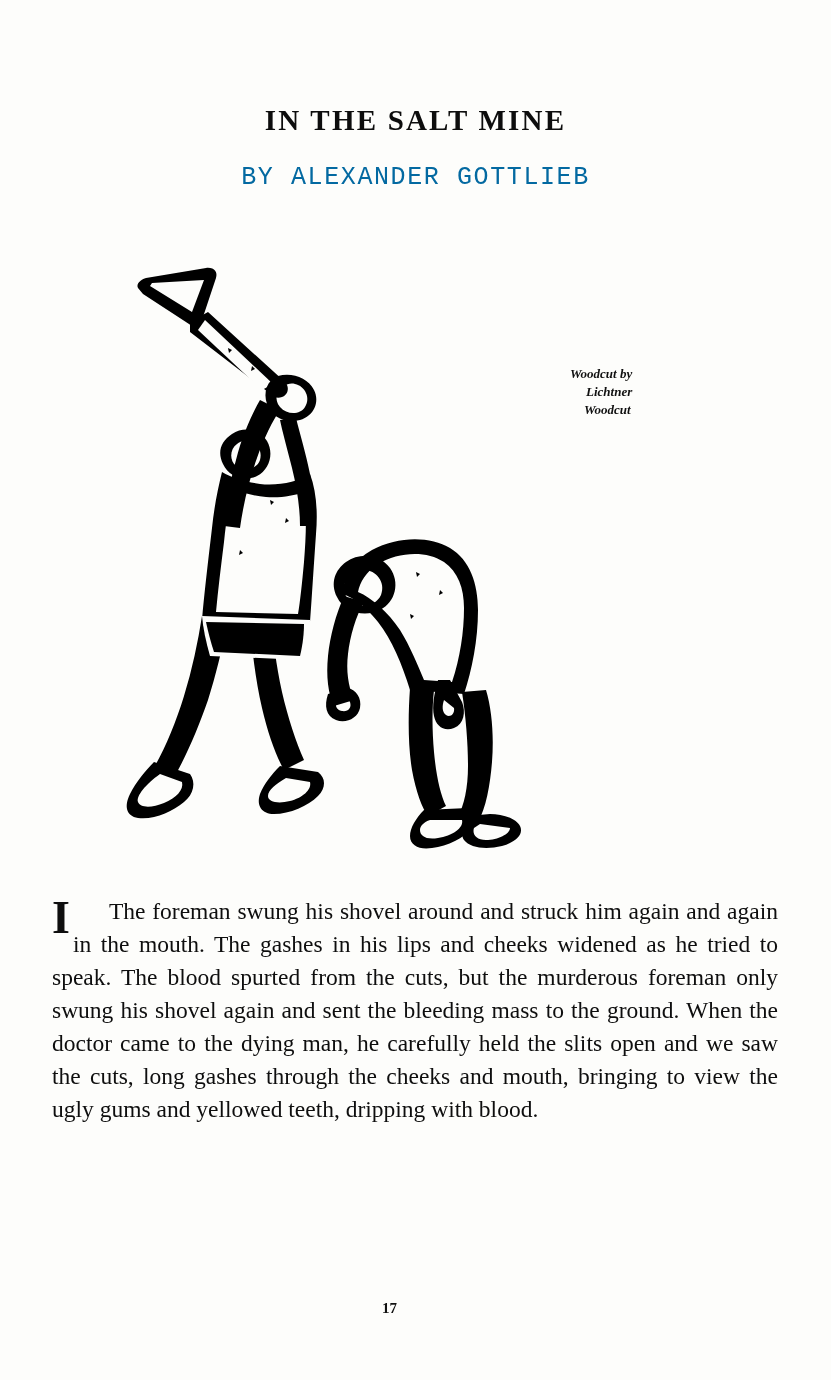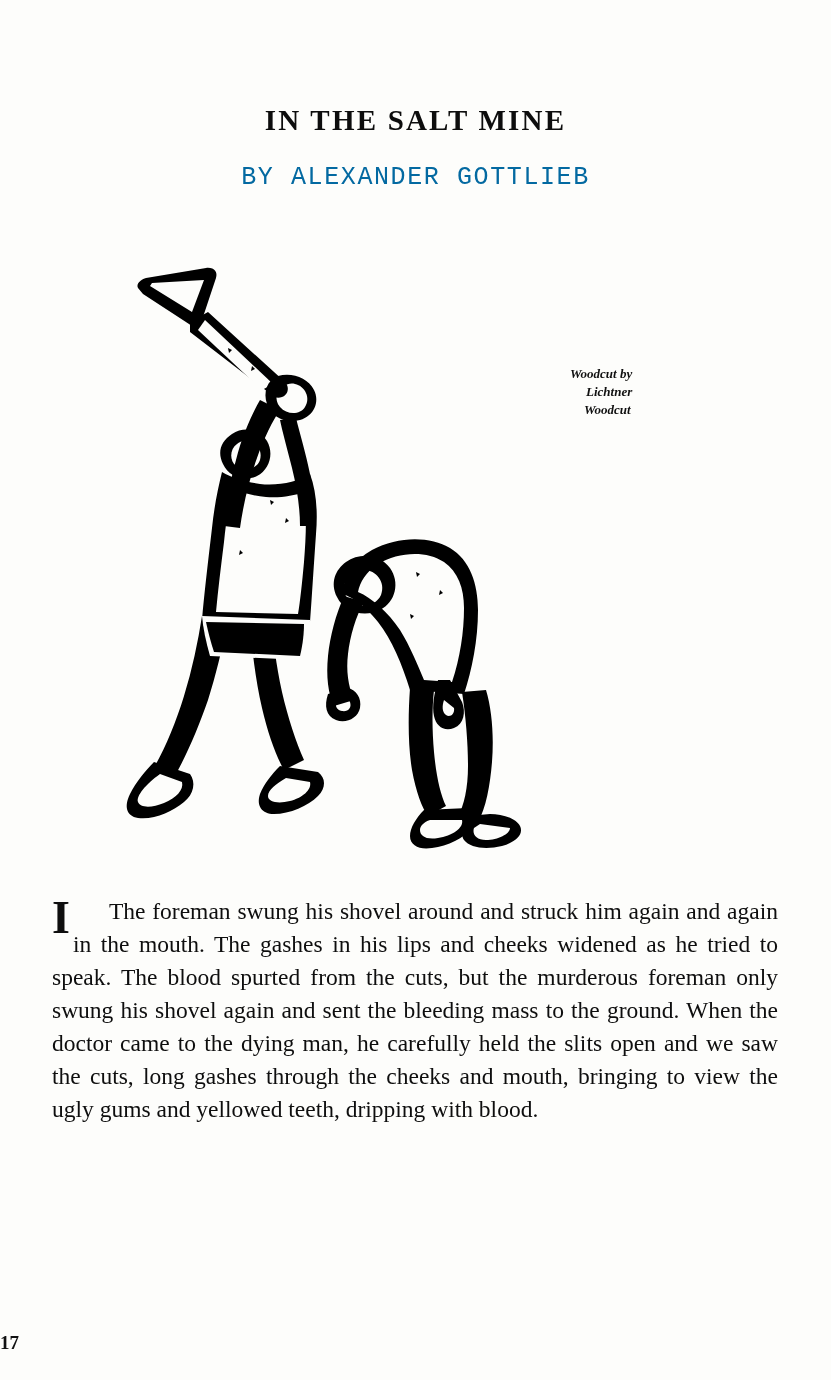--- a/index.html
+++ b/index.html
@@ -108,26 +108,25 @@
     line-height: 38px;
     padding: 2px 3px 0 0;
     margin-top: 2px;
   }
 
   .folio {
     position: absolute;
     top: 1300px;
     left: 0;
     width: 779px;
-    text-align: left;
-    font-family: "Liberation Serif", serif;
-    font-weight: bold;
-    font-size: 19px;
+    text-align: center;
+    font-family: "Liberation Serif", serif;
+    font-weight: bold;
+    font-size: 15px;
     color: #111111;
-    margin-top: 32px;
   }
 </style>
 </head>
 <body>
 
 <div class="page">
 
   <div class="title">IN THE SALT MINE</div>
   <div class="byline">BY ALEXANDER GOTTLIEB</div>
 

